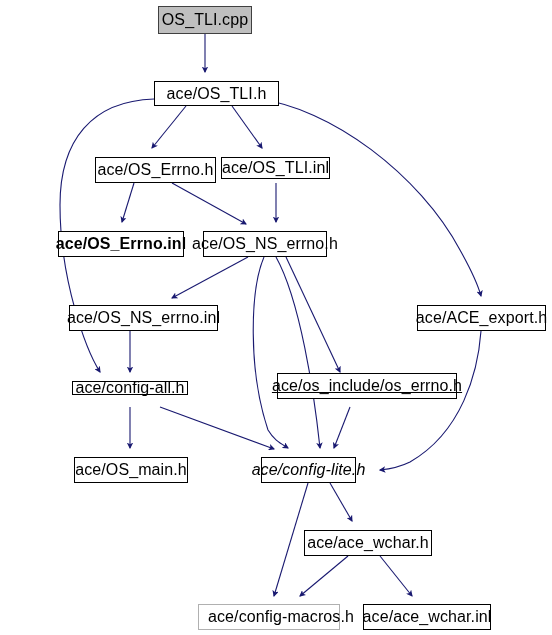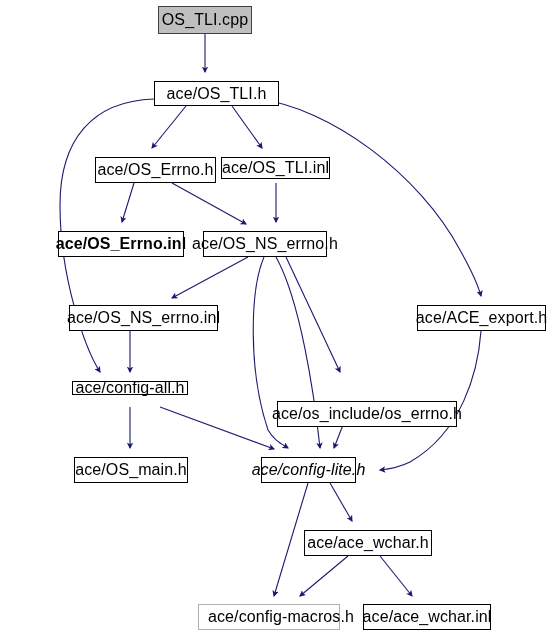--- a/index.html
+++ b/index.html
@@ -106,21 +106,21 @@
       </div>
       <div class="node" style="left: 57px; top: 305px; width: 149px; height: 26px; margin-left: 12px;">
         <span class="node-label">ace/OS_NS_errno.inl</span>
       </div>
       <div class="node" style="left: 417px; top: 305px; width: 129px; height: 26px;">
         <span class="node-label">ace/ACE_export.h</span>
       </div>
       <div class="node" style="left: 72px; top: 381px; width: 116px; height: 14px;">
         <span class="node-label">ace/config-all.h</span>
       </div>
-      <div class="node" style="left: 277px; top: 401px; width: 180px; height: 26px;">
+      <div class="node" style="left: 277px; top: 373px; width: 180px; height: 26px; text-decoration: underline;">
         <span class="node-label">ace/os_include/os_errno.h</span>
       </div>
       <div class="node" style="left: 74px; top: 457px; width: 114px; height: 26px; text-align: right;">
         <span class="node-label">ace/OS_main.h</span>
       </div>
       <div class="node" style="left: 261px; top: 457px; width: 95px; height: 26px; font-style: italic;">
         <span class="node-label">ace/config-lite.h</span>
       </div>
       <div class="node" style="left: 304px; top: 530px; width: 128px; height: 26px;">
         <span class="node-label">ace/ace_wchar.h</span>

